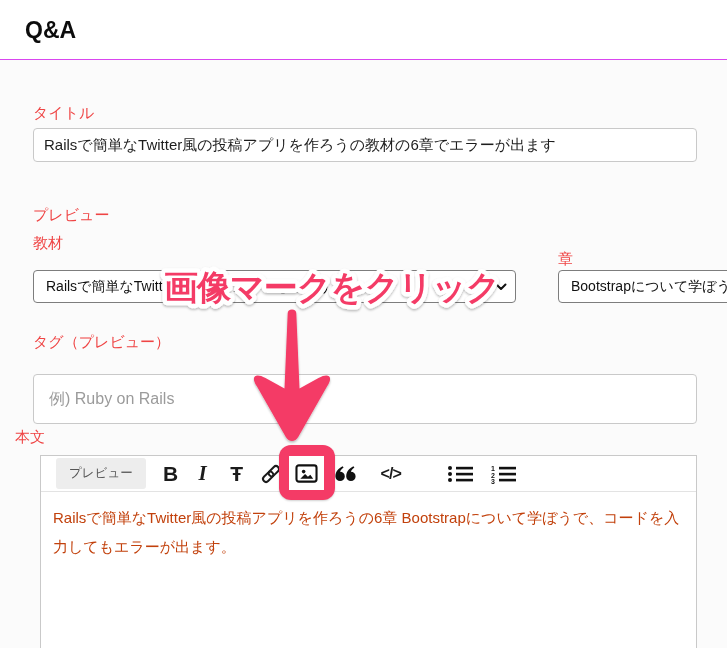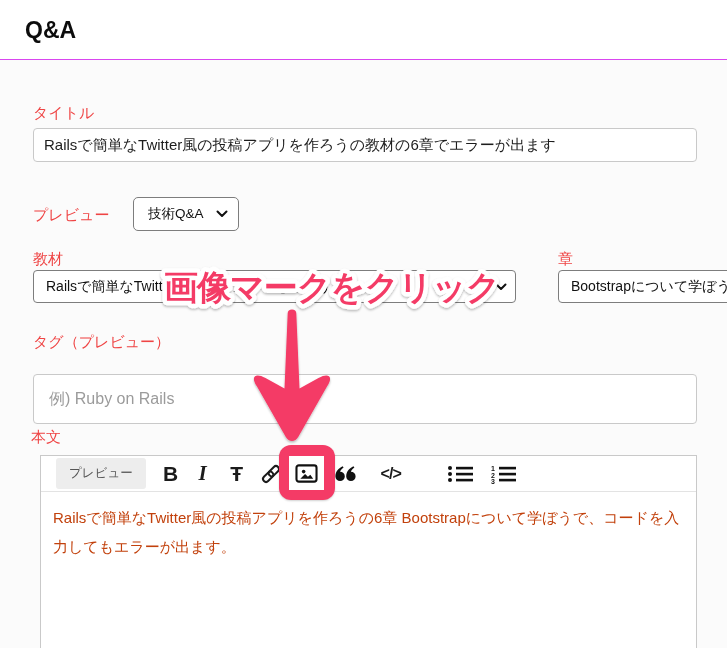--- a/index.html
+++ b/index.html
@@ -21,30 +21,30 @@
        border-radius:4px;display:flex;align-items:center;color:#111;cursor:default;}
   .sel .sel-txt{white-space:nowrap;overflow:hidden;}
   .sel .chev{margin-left:auto;flex:none;display:flex;}
 
   .f-title-label{left:33px;top:104px;}
   .f-title-input{left:33px;top:128px;width:664px;height:34px;}
 
   .f-cat-label{left:33px;top:206px;}
   .f-cat-select{left:133px;top:197px;width:106px;height:34px;border-radius:5px;
                 font-size:13.5px;padding:0 10px 0 14px;}
-  .f-mat-label{left:33px;top:250px;}
+  .f-mat-label{left:33px;top:234px;}
   .f-mat-select{left:33px;top:270px;width:483px;height:33px;font-size:14px;padding:0 8px 0 12px;}
   .f-ch-label{left:558px;top:250px;}
   .f-ch-select{left:558px;top:270px;width:230px;height:33px;font-size:14px;padding:0 8px 0 12px;}
 
   .f-tags-label{left:33px;top:333px;}
   .f-tags-input{left:33px;top:374px;width:664px;height:50px;font-size:16px;padding:0 15px;}
   .f-tags-input::placeholder{color:#9b9b9b;opacity:1;}
 
-  .f-body-label{left:31px;top:428px;}
+  .f-body-label{left:15px;top:428px;}
 
   
   .editor{position:absolute;left:40px;top:455px;width:657px;height:560px;background:#fff;
           border:1px solid #c9c9c9;box-sizing:border-box;}
   .toolbar{height:35px;border-bottom:1px solid #e3e3e3;display:flex;align-items:center;
            padding-left:15px;}
   .preview-btn{background:#ededed;border:none;border-radius:3px;color:#555;font-size:12.5px;
                padding:7px 13px;font-family:inherit;cursor:pointer;}
   .tb{width:24px;height:24px;display:flex;align-items:center;justify-content:center;
       color:#1b1b1b;cursor:pointer;flex:none;}
@@ -77,28 +77,20 @@
 <div id="app">
 
   <div class="header">
     <h1 class="title">Q&amp;A</h1>
   </div>
 
   <div class="lbl f-title-label">タイトル</div>
   <input class="txt-input f-title-input" type="text" value="Railsで簡単なTwitter風の投稿アプリを作ろうの教材の6章でエラーが出ます" style="">
 
   <div class="lbl f-cat-label">プレビュー</div>
-  <div class="sel f-cat-select">
-    <span class="sel-txt">技術Q&amp;A</span>
-    <span class="chev">
-      <svg width="12" height="8" viewBox="0 0 12 8">
-          <polyline points="1.5,1.5 6,6 10.5,1.5" fill="none" stroke="#111" stroke-width="2" stroke-linecap="round" stroke-linejoin="round"></polyline>
-        </svg>
-    </span>
-  </div>
 
   <div class="lbl f-mat-label">教材</div>
   <div class="sel f-mat-select">
     <span class="sel-txt">Railsで簡単なTwitter風の投稿アプリを作ろう</span>
     <span class="chev">
       <svg width="12" height="8" viewBox="0 0 12 8">
           <polyline points="1.5,1.5 6,6 10.5,1.5" fill="none" stroke="#111" stroke-width="2" stroke-linecap="round" stroke-linejoin="round"></polyline>
         </svg>
     </span>
   </div>

